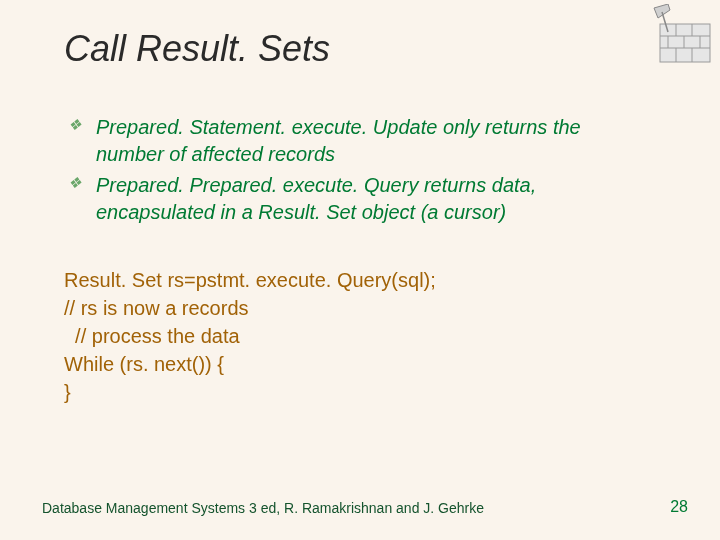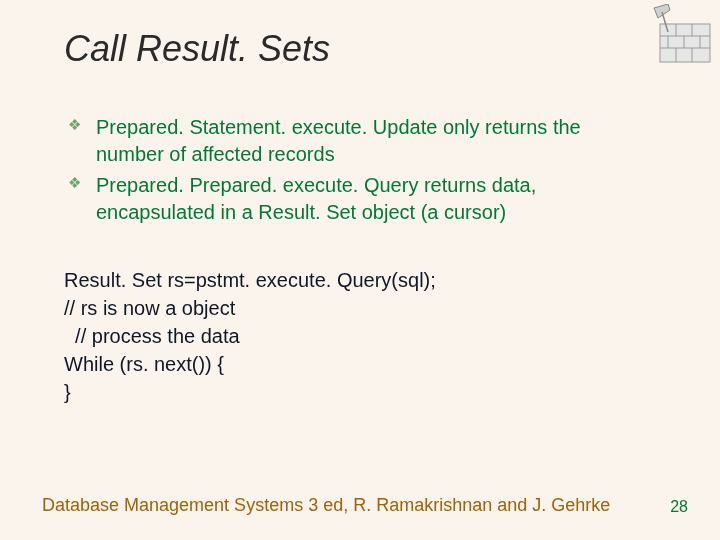--- a/index.html
+++ b/index.html
@@ -34,42 +34,43 @@
     padding: 0 0 0 0;
     color: #007a33;
     font-size: 20px;
     line-height: 1.35;
   }
   .bullets li {
     list-style: none;
     position: relative;
     padding-left: 32px;
     margin: 0 0 4px 0;
+    font-style: italic;
   }
   .bullets li::before {
     content: "❖";
     position: absolute;
     left: 4px;
     top: 1px;
     font-size: 15px;
     color: #6aa66a;
   }
   .code-block {
     margin-top: 40px;
-    color: #0f172a;
+    color: #a16207;
     font-size: 20px;
     line-height: 1.4;
     font-family: Arial, Helvetica, sans-serif;
   }
   .footer {
     position: absolute;
     left: 42px;
     bottom: 24px;
-    font-size: 18px;
-    color: #a16207;
+    font-size: 14px;
+    color: #14532d;
   }
   .pagenum {
     position: absolute;
     right: 32px;
     bottom: 24px;
     font-size: 16px;
     color: #007a33;
   }
   .corner-art {
     position: absolute;
@@ -101,21 +102,21 @@
 
   <h1 class="title">Call Result. Sets</h1>
 
   <ul class="bullets">
     <li>Prepared. Statement. execute. Update only returns the number of affected records</li>
     <li>Prepared. Prepared. execute. Query returns data, encapsulated in a Result. Set object (a cursor)</li>
   </ul>
 
   <div class="code-block">
     <div>Result. Set rs=pstmt. execute. Query(sql);</div>
-    <div>// rs is now a object</div>
+    <div>// rs is now a records</div>
     <div>&nbsp;&nbsp;// process the data</div>
     <div>While (rs. next()) {</div>
     <div>}</div>
   </div>
 
   <div class="footer">Database Management Systems 3 ed, R. Ramakrishnan and J. Gehrke</div>
   <div class="pagenum">28</div>
 </div>
 
 </body></html>

